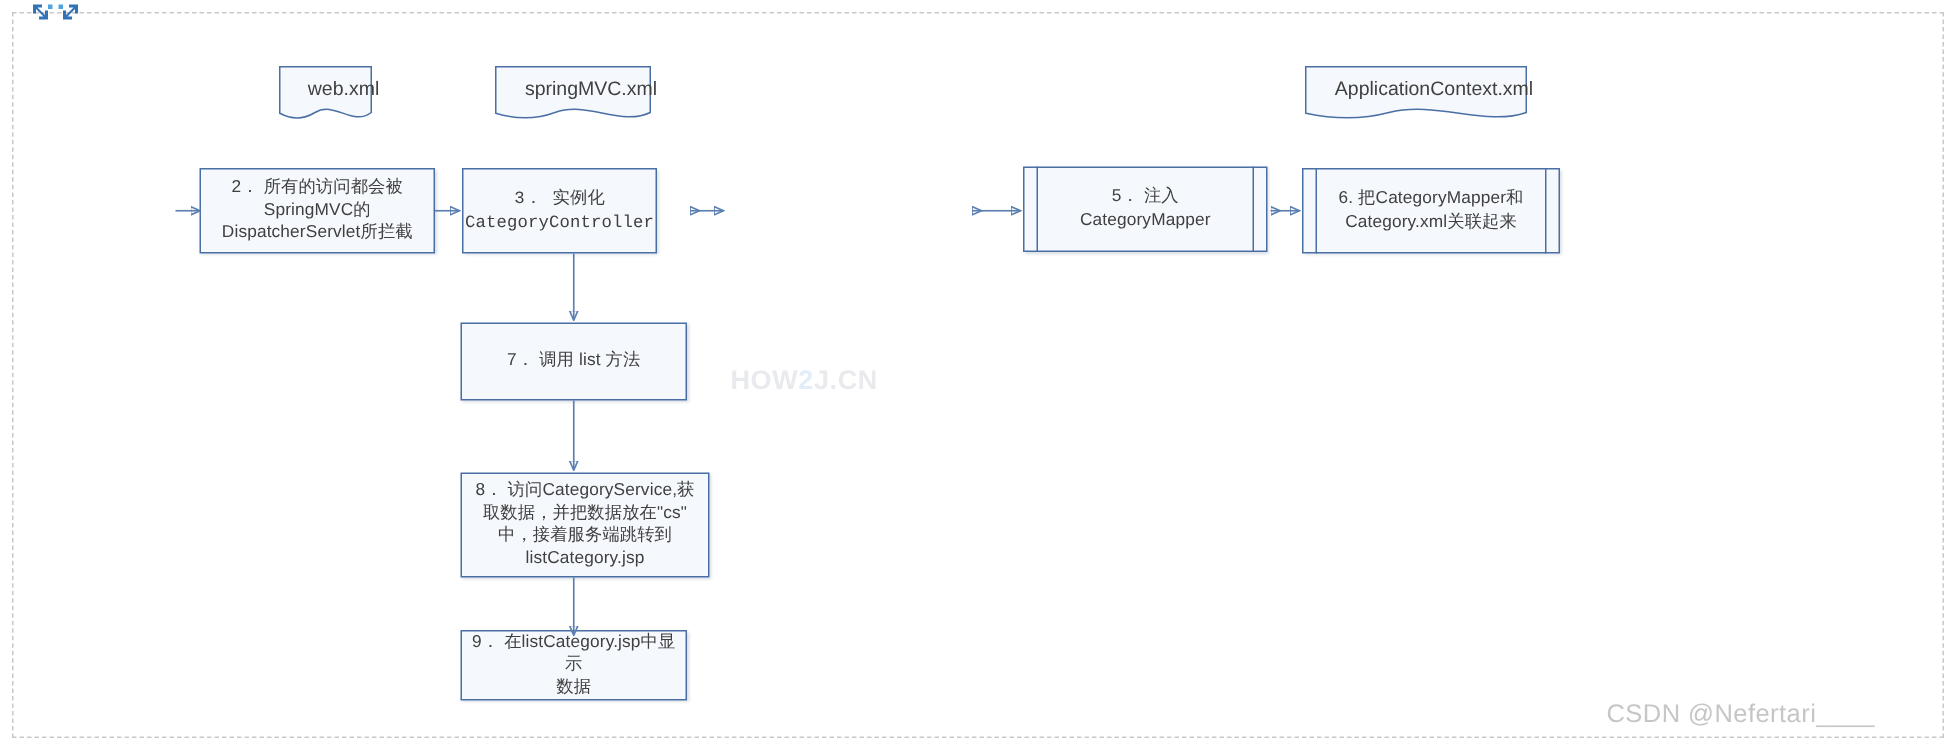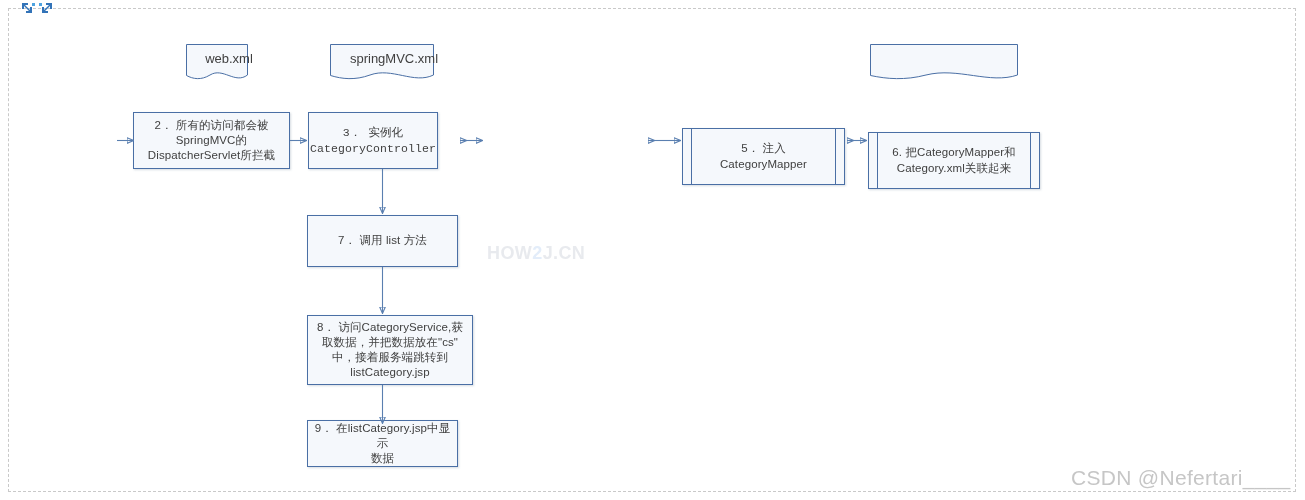--- a/index.html
+++ b/index.html
@@ -108,21 +108,21 @@
     font-weight: bold;
     letter-spacing: .4px;
     color: #e8eaee;
     user-select: none;
   }
   .wm-how2j .hl { color: #e3edfa; }
   .wm-csdn {
     position: absolute;
     left: 1071px;
     top: 466px;
-    font-size: 21px;
+    font-size: 17px;
     color: #c6c6c6;
     letter-spacing: .3px;
     user-select: none;
   }
 </style>
 </head>
 <body>
 
 <div id="canvas">
 
@@ -154,40 +154,41 @@
     <svg width="104" height="40" viewBox="0 0 104 40" xmlns="http://www.w3.org/2000/svg">
       <path d="M0.5 0.5 H103.5 V31 C84 40.5 62 23 40 31 C25 36.5 12 35 0.5 31.5 Z" fill="#f5f8fc" stroke="#4a6fa5" stroke-width="1"></path>
     </svg>
     <div class="doc-label">springMVC.xml</div>
   </div>
 
   <div class="doc" style="left:870px; top:44px; width:148px; height:40px;">
     <svg width="148" height="40" viewBox="0 0 148 40" xmlns="http://www.w3.org/2000/svg">
       <path d="M0.5 0.5 H147.5 V31 C120 40.5 88 23 56 31 C35 36.5 17 35 0.5 31.5 Z" fill="#f5f8fc" stroke="#4a6fa5" stroke-width="1"></path>
     </svg>
+    <div class="doc-label">ApplicationContext.xml</div>
   </div>
 
 
   <div class="node process" style="left:133px; top:112px; width:157px; height:57px;">
     <span class="txt">2． 所有的访问都会被
 SpringMVC的
 DispatcherServlet所拦截</span>
   </div>
 
   <div class="node process" style="left:308px; top:112px; width:130px; height:57px;font-family:Liberation Mono, monospace;">
     <span class="txt">3． 实例化
 CategoryController</span>
   </div>
 
 
-  <div class="node subroutine process" style="left:682px; top:128px; width:163px; height:57px;">
+  <div class="node subroutine process" style="left:682px; top:111px; width:163px; height:57px;">
     <span class="txt">5． 注入CategoryMapper</span>
   </div>
 
-  <div class="node subroutine process" style="left:868px; top:112px; width:172px; height:57px;margin-top:20px;">
+  <div class="node subroutine process" style="left:868px; top:112px; width:172px; height:57px;">
     <span class="txt">6. 把CategoryMapper和
 Category.xml关联起来</span>
   </div>
 
   <div class="node process" style="left:307px; top:215px; width:151px; height:52px;justify-content:center;">
     <span class="txt">7． 调用 list 方法</span>
   </div>
 
   <div class="node process" style="left:307px; top:315px; width:166px; height:70px;">
     <span class="txt">8． 访问CategoryService,获

